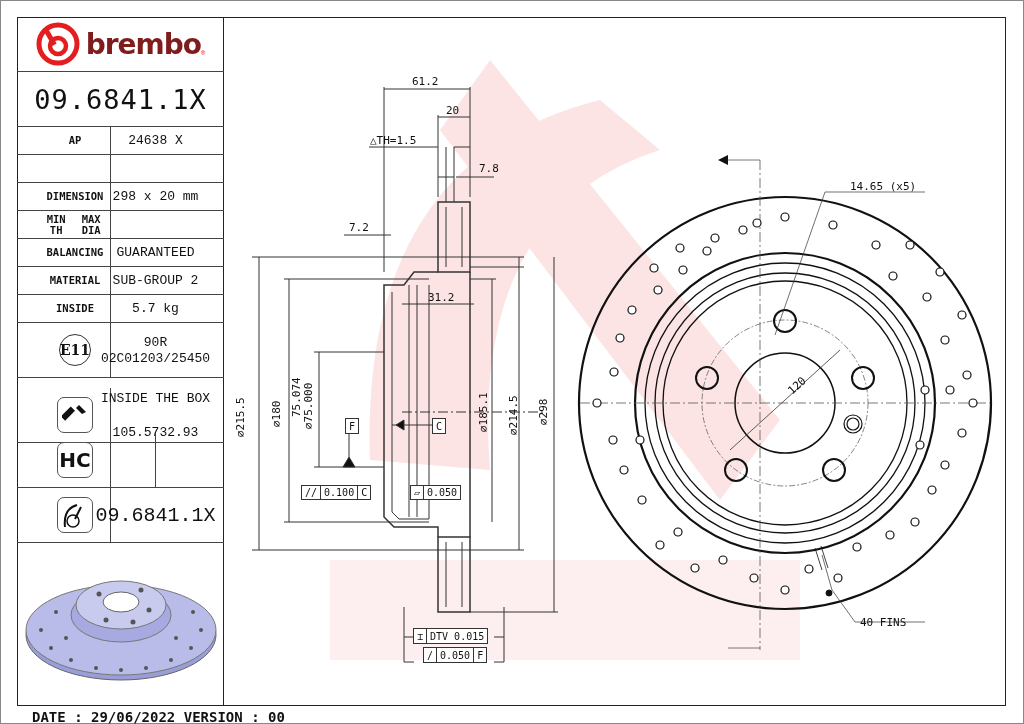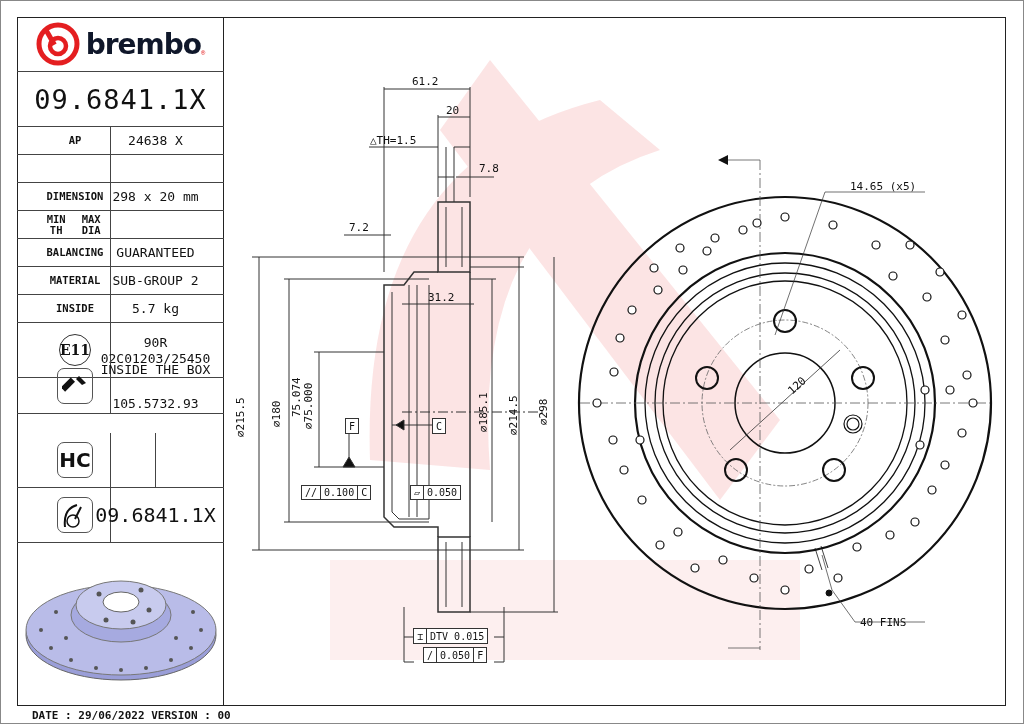--- a/index.html
+++ b/index.html
@@ -2,26 +2,26 @@
 <html><head>
 <meta charset="utf-8">
 <style>
   html,body{margin:0;padding:0;background:#fff;}
   body{width:1024px;height:724px;position:relative;overflow:hidden;font-family:"DejaVu Sans Mono","Liberation Mono",monospace;color:#111;}
   .outer{position:absolute;left:0;top:0;width:1022px;height:722px;border:1px solid #888;}
   .frame{position:absolute;left:17px;top:17px;width:989px;height:689px;border:1.5px solid #222;box-sizing:border-box;}
   .tbl{position:absolute;left:17px;top:17px;width:207px;height:689px;border-right:1.5px solid #222;box-sizing:border-box;}
   .row{position:absolute;left:0;width:207px;border-bottom:1px solid #444;box-sizing:border-box;}
   .lbl{position:absolute;left:0;width:70px;top:0;bottom:0;border-right:1px solid #444;display:flex;align-items:center;justify-content:center;font-size:10.5px;font-weight:bold;text-align:center;line-height:11px;margin-left:23px;}
-  .val{position:absolute;left:70px;right:0;top:0;bottom:0;display:flex;flex-direction:column;align-items:center;justify-content:center;font-size:13px;text-align:center;line-height:13px;}
+  .val{position:absolute;left:70px;right:0;top:0;bottom:0;display:flex;flex-direction:column;align-items:center;justify-content:center;font-size:13px;text-align:center;line-height:13px;font-family:Liberation Mono, monospace;}
   .logo{display:flex;align-items:center;justify-content:center;height:100%;}
-  .logo-text{font-family:"DejaVu Sans","Liberation Sans",sans-serif;font-weight:bold;color:#0f172a;font-size:28px;letter-spacing:-1px;margin-left:6px;}
+  .logo-text{font-family:"DejaVu Sans","Liberation Sans",sans-serif;font-weight:bold;color:#7f1d1d;font-size:28px;letter-spacing:-1px;margin-left:6px;}
   .big{font-size:27px;letter-spacing:1px;font-family:"DejaVu Sans Mono",monospace;}
   .iconbox{width:34px;height:34px;border:1.5px solid #555;border-radius:7px;display:flex;align-items:center;justify-content:center;}
-  .footer{position:absolute;left:32px;top:709px;font-size:11px;font-weight:bold;}
+  .footer{position:absolute;left:32px;top:709px;font-size:14px;font-weight:bold;}
   .ctrl{position:absolute;border:1px solid #333;background:#fff;font-size:10px;display:flex;align-items:center;}
   .ctrl span{padding:0 3px;border-right:1px solid #333;height:100%;display:flex;align-items:center;}
   .ctrl span:last-child{border-right:none;}
 </style>
 </head>
 <body>
 
 <div class="outer"></div>
 <div class="frame"></div>
 
@@ -79,21 +79,21 @@
   </div>
   <div class="row" style="top:306px;height:55px;">
     <div class="lbl">
       <div style="width:30px;height:30px;border:1.2px solid #333;border-radius:50%;display:flex;align-items:center;justify-content:center;font-family:'DejaVu Serif',serif;font-size:14px;">E11</div>
     </div>
     <div class="val">
       <span>90R</span>
       <span style="margin-top:3px;">02C01203/25450</span>
     </div>
   </div>
-  <div class="row" style="top:342px;height:55px;">
+  <div class="row" style="top:371px;height:55px;">
     <div class="lbl">
       <div class="iconbox">
         <svg width="26" height="26" viewBox="0 0 26 26">
             <polygon points="17,3 24,10 20,12 14,6" fill="#111"></polygon>
             <rect x="4" y="10" width="6" height="14" fill="#111" transform="rotate(45 13 13)"></rect>
           </svg>
       </div>
     </div>
     <div class="val">
       <span>INSIDE THE BOX</span>

